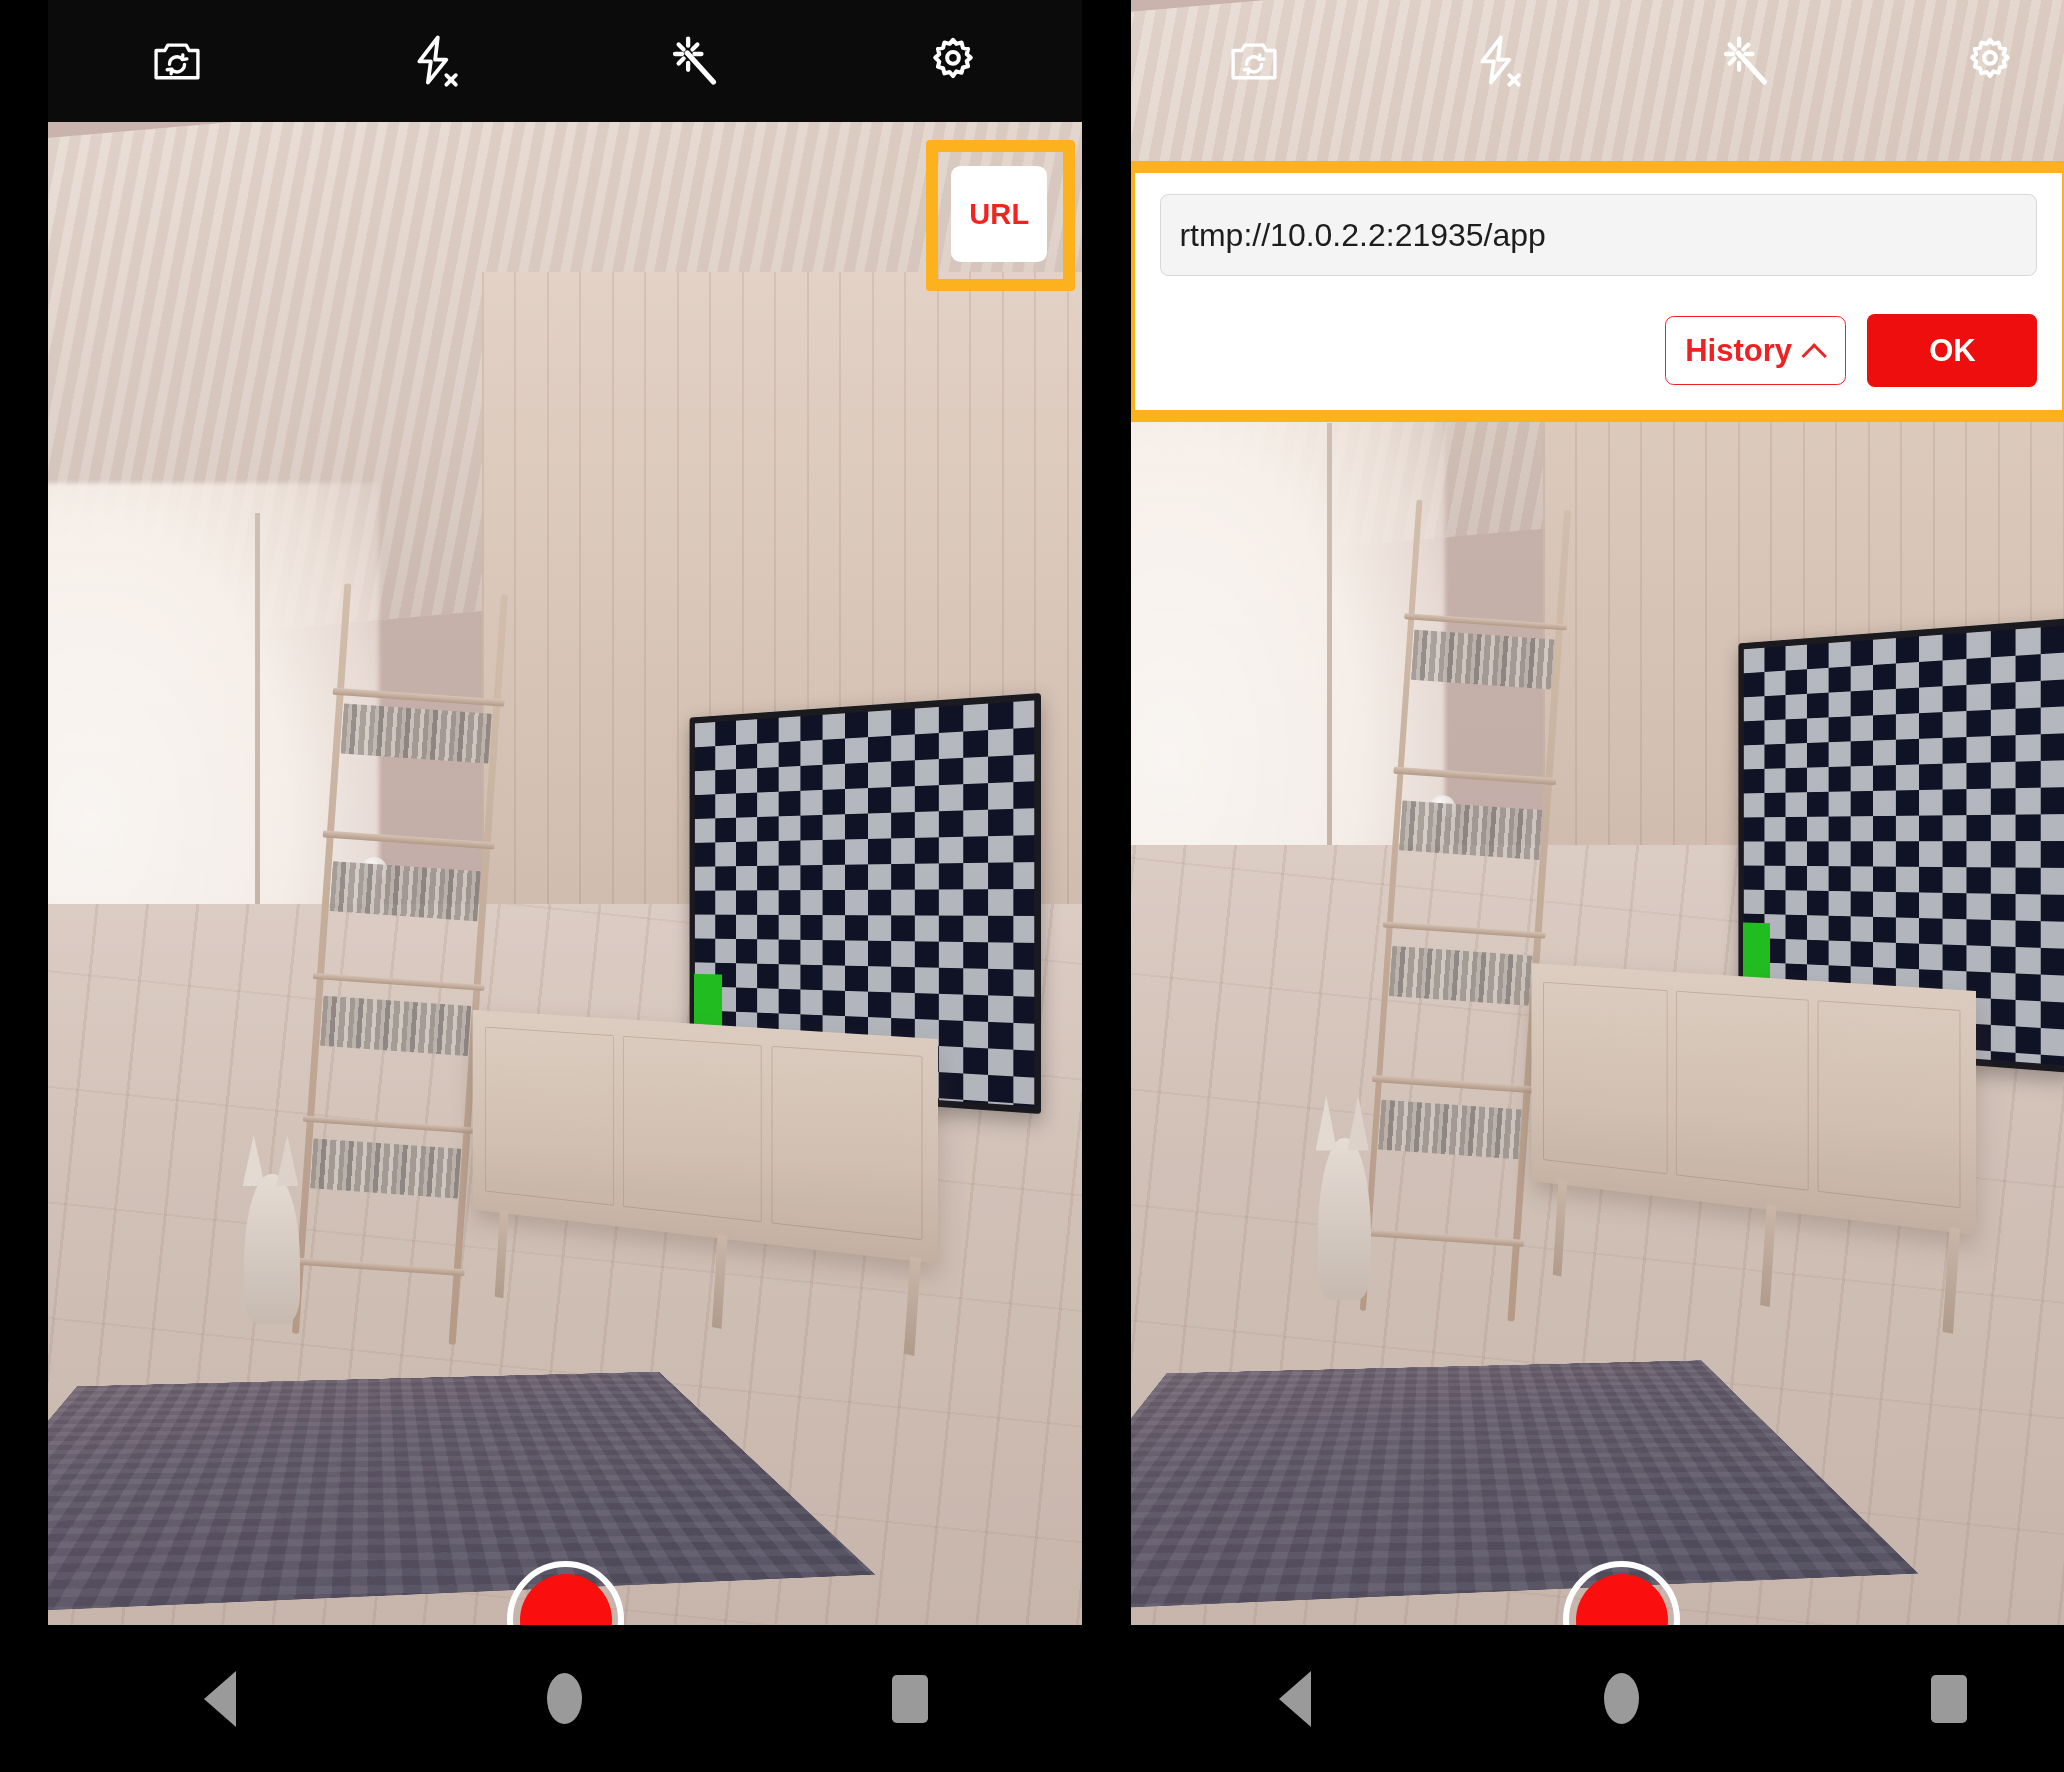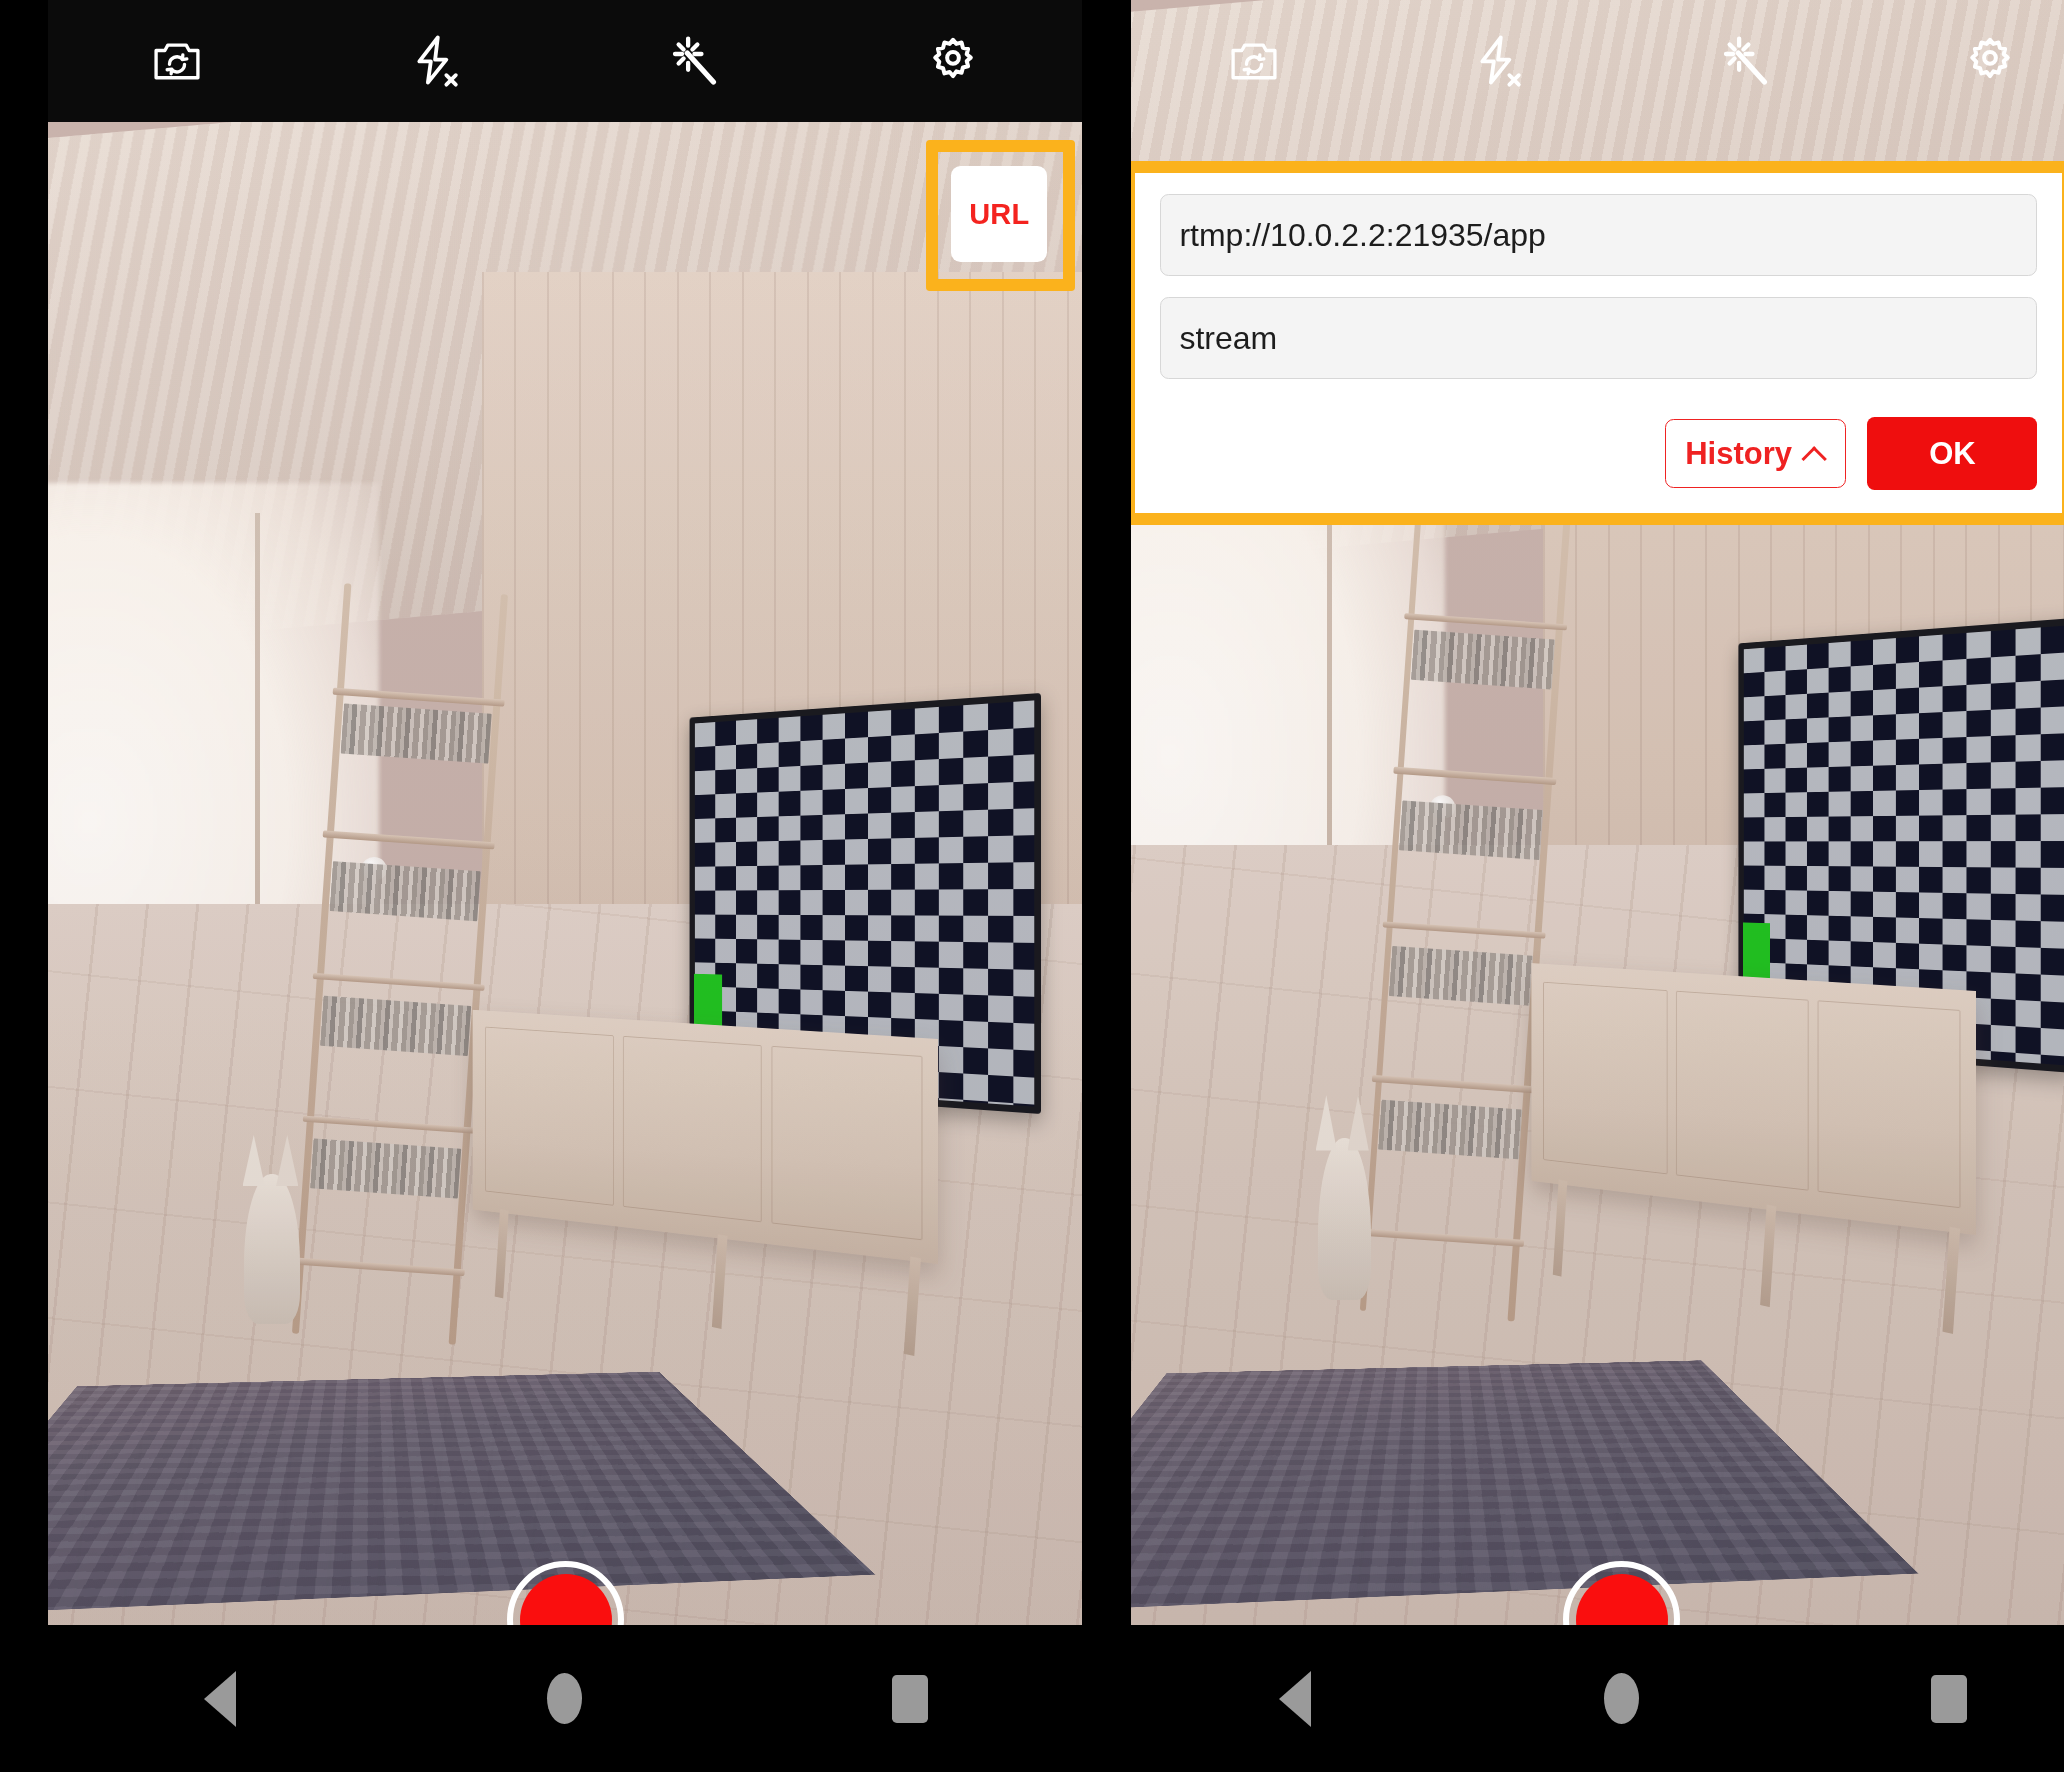--- a/index.html
+++ b/index.html
@@ -486,21 +486,20 @@
             <path d="M12 2.6l1.5 1.8 2.3-.6.6 2.3 2.3.6-.6 2.3 1.8 1.5-1.8 1.5.6 2.3-2.3.6-.6 2.3-2.3-.6L12 18.7l-1.5-1.8-2.3.6-.6-2.3-2.3-.6.6-2.3L4.1 10.5l1.8-1.5-.6-2.3 2.3-.6.6-2.3 2.3.6z" stroke-linejoin="round"></path>
             <circle cx="12" cy="10.6" r="2.6"></circle>
           </svg>
         </span>
       </div>
     </div>
 
     <div class="dialog-wrap">
       <div class="dialog">
         <div class="field" title="rtmp://">rtmp://10.0.2.2:21935/app</div>
-        <div class="field" title="stream key">stream</div>
         <div class="dlg-actions">
           <div class="btn-history">
             <span>History</span>
             <span class="chev"></span>
           </div>
           <div class="btn-ok">OK</div>
         </div>
       </div>
     </div>
 

